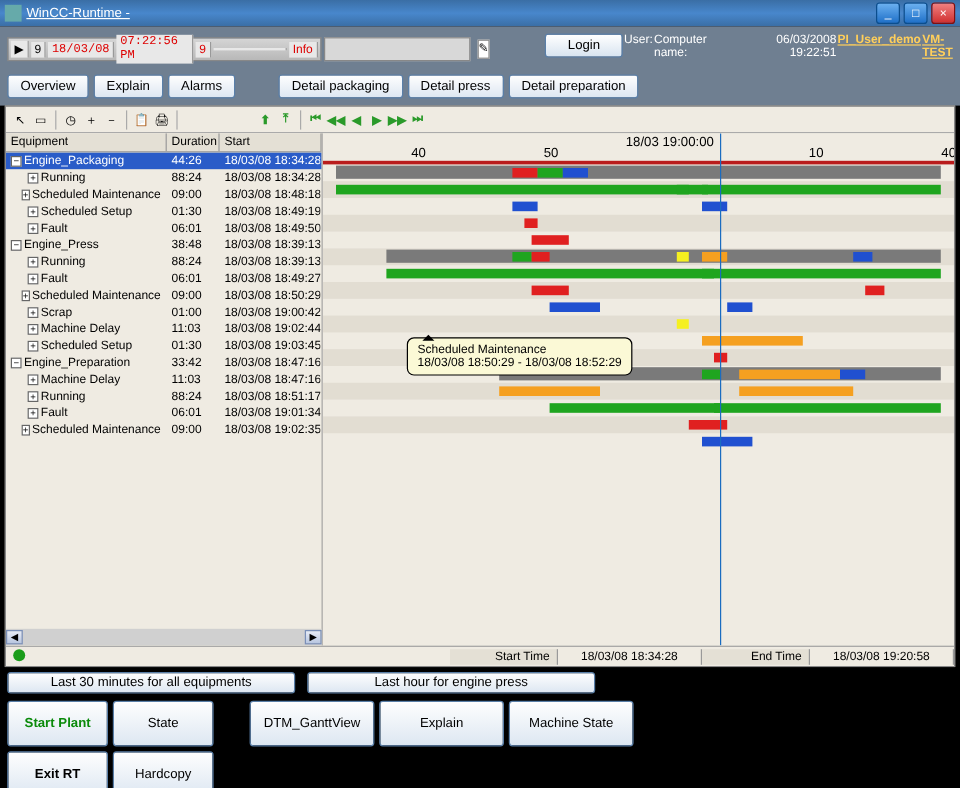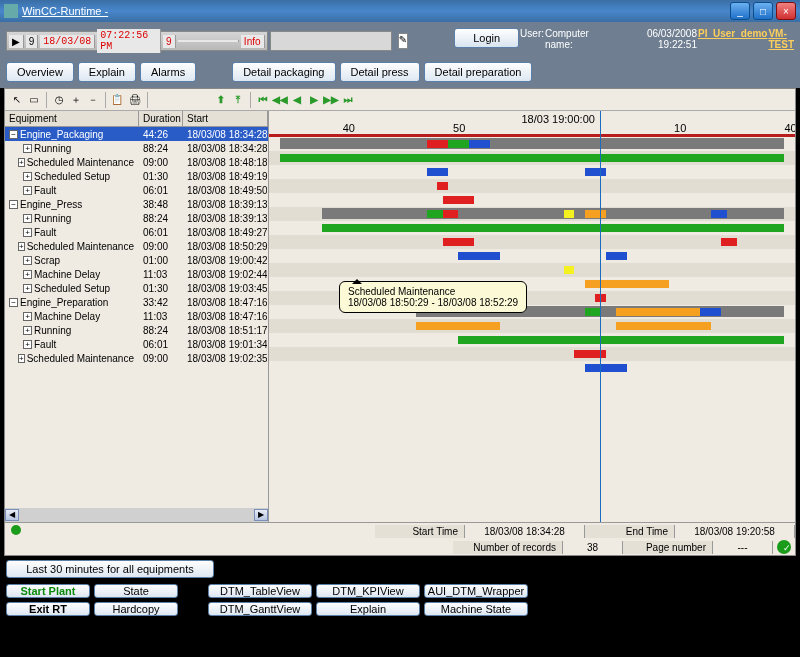--- a/index.html
+++ b/index.html
@@ -83,26 +83,26 @@
   .gf-row { display:flex; height:16px; align-items:center; font-size:10px; }
   .gf-row > div { padding:1px 6px; }
   .gf-lbl { background:#e4e0d5; border-right:1px solid #999; width:90px; text-align:right; }
   .gf-val { border-right:1px solid #999; flex:1; text-align:center; }
   .gf-spacer { flex:2; }
   .check { width:14px; height:14px; background:#1a9c1a; border-radius:50%; margin:1px 4px; color:#fff; text-align:center; font-size:9px; line-height:14px; }
 
   
   .quickrow { background:#000; padding:4px 6px 2px 6px; display:flex; gap:10px; }
   .quickbtn, .bbtn { background:linear-gradient(#fefefe,#dde7f2); border:1px solid #5a7fa8; border-radius:3px; padding:2px 10px; font-size:11px; color:#000; }
-  .quickbtn { width:208px; }
+  .quickbtn { width:240px; }
 
   
   .btgrid { background:#000; padding:4px 6px 6px 6px; display:flex; flex-direction:column; gap:4px; }
   .btrow { display:flex; gap:4px; }
-  .bbtn { width:104px; padding:0 0; }
+  .bbtn { width:104px; padding:12px 0; }
   .bbtn.green { color:#0a8a0a; font-weight:bold; }
   .leftgroup { display:flex; flex-direction:column; gap:4px; margin-right:30px; }
   .leftgroup .btrow .bbtn { width:84px; }
   .midgroup, .rightgroup { display:flex; flex-direction:column; gap:4px; }
   .midgroup { margin-right:30px; }
 </style>
 </head>
 <body>
 
 <div class="titlebar">
@@ -373,53 +373,41 @@
 
   <div class="gfooter">
     <div class="gf-row">
       <div style="width:30px"><span style="display:inline-block;width:10px;height:10px;background:#1a9c1a;border-radius:50%"></span></div>
       <div class="gf-spacer"></div>
       <div class="gf-lbl">Start Time</div>
       <div class="gf-val" style="flex:0 0 120px">18/03/08 18:34:28</div>
       <div class="gf-lbl">End Time</div>
       <div class="gf-val" style="flex:0 0 120px">18/03/08 19:20:58</div>
     </div>
-    <div class="gf-row">
-      <div class="gf-spacer"></div>
-      <div class="gf-lbl" style="width:110px">Number of records</div>
-      <div class="gf-val" style="flex:0 0 60px">38</div>
-      <div class="gf-lbl">Page number</div>
-      <div class="gf-val" style="flex:0 0 60px">---</div>
-      <div class="check">✓</div>
-    </div>
   </div>
 </div>
 
 <div class="quickrow">
   <button class="quickbtn">Last 30 minutes for all equipments</button>
+  <button class="quickbtn">Last hour for engine press</button>
 </div>
 
 <div class="btgrid">
   <div style="display:flex;">
     <div class="leftgroup">
       <div class="btrow">
         <button class="bbtn green">Start Plant</button>
         <button class="bbtn">State</button>
       </div>
       <div class="btrow">
         <button class="bbtn" style="font-weight:bold">Exit RT</button>
         <button class="bbtn">Hardcopy</button>
       </div>
     </div>
     <div class="midgroup">
       <div class="btrow">
-        <button class="bbtn">DTM_TableView</button>
-        <button class="bbtn">DTM_KPIView</button>
-        <button class="bbtn">AUI_DTM_Wrapper</button>
-      </div>
-      <div class="btrow">
         <button class="bbtn">DTM_GanttView</button>
         <button class="bbtn">Explain</button>
         <button class="bbtn">Machine State</button>
       </div>
     </div>
   </div>
 </div>
 
 </body></html>

